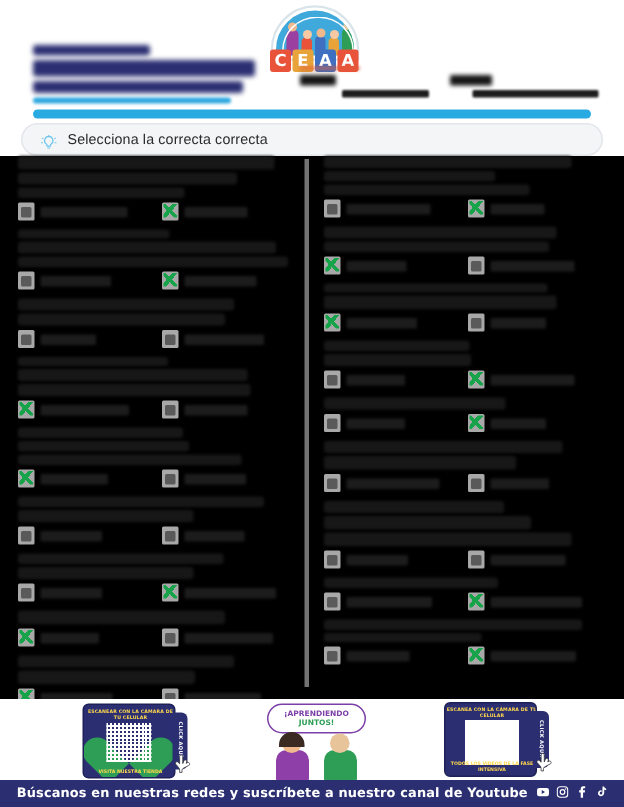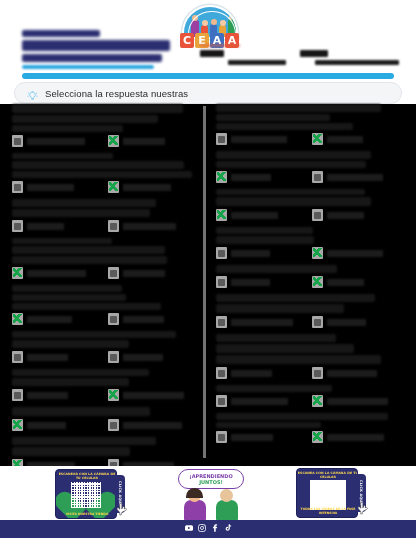--- a/index.html
+++ b/index.html
@@ -427,21 +427,21 @@
 </div>
 
 <div class="instruction">
   <span class="bulb">
     <svg viewBox="0 0 16 16" width="11" height="11">
       <path d="M8 1.4a4.1 4.1 0 0 0-2.4 7.4c.5.4.8 1 .8 1.6v.3h3.2v-.3c0-.6.3-1.2.8-1.6A4.1 4.1 0 0 0 8 1.4z" fill="none" stroke="#6ec6ef" stroke-width="1.2"></path>
       <rect x="6.4" y="12" width="3.2" height="1.2" rx=".6" fill="#6ec6ef"></rect>
       <path d="M8 0v1M1.6 3l.8.5M14.4 3l-.8.5M.9 7.6h1M14.1 7.6h1" stroke="#6ec6ef" stroke-width="1" stroke-linecap="round"></path>
     </svg>
   </span>
-  <span class="instruction-text">Selecciona la respuesta nuestras</span>
+  <span class="instruction-text">Selecciona la correcta correcta</span>
 </div>
 
 <div class="body">
   <div class="divider"></div>
   <div class="col col-left" id="col-left">
       <div class="qblock">
         <div class="qtext" style="width: 171px; height: 9px;"></div>
         <div class="qtext" style="width: 146px; height: 8px;"></div>
         <div class="qtext" style="width: 111px; height: 7px;"></div>
         <div class="opts">
@@ -760,20 +760,21 @@
     </div>
     <div class="click-tab">CLICK AQUÍ!</div>
     <span class="cursor-hand">
       <svg viewBox="0 0 16 18" width="12" height="14">
         <path d="M5 1.5c0-.8.7-1.4 1.4-1.4s1.4.6 1.4 1.4v6.2l1-2.4c.3-.7 1.1-1 1.8-.7.6.3.9 1 .7 1.7l-.4 1.2 1.1-.6c.7-.3 1.5 0 1.8.7.3.7 0 1.5-.7 1.8l-4.6 2.4c-1 .5-1.4 1.3-1.4 2.3v1.5H5v-2c0-.9-.3-1.7-.9-2.4L1.6 8.3c-.5-.6-.4-1.4.2-1.9.5-.4 1.3-.4 1.8.1L5 7.9z" fill="#ffffff" stroke="#333333" stroke-width=".7" stroke-linejoin="round"></path>
       </svg>
     </span>
   </div>
 
   <div class="footbar">
+    <span class="footbar-text">Búscanos en nuestras redes y suscríbete a nuestro canal de Youtube</span>
     <span class="social">
       <span>
         <svg viewBox="0 0 16 16" width="8" height="8">
             <rect x="0" y="2.5" width="16" height="11" rx="3" fill="#fff"></rect>
             <path d="M6.3 5.4l4.4 2.6-4.4 2.6z" fill="#2b2f72"></path>
           </svg>
       </span>
       <span>
         <svg viewBox="0 0 16 16" width="8" height="8">
             <rect x="1" y="1" width="14" height="14" rx="4" fill="none" stroke="#fff" stroke-width="1.6"></rect>

